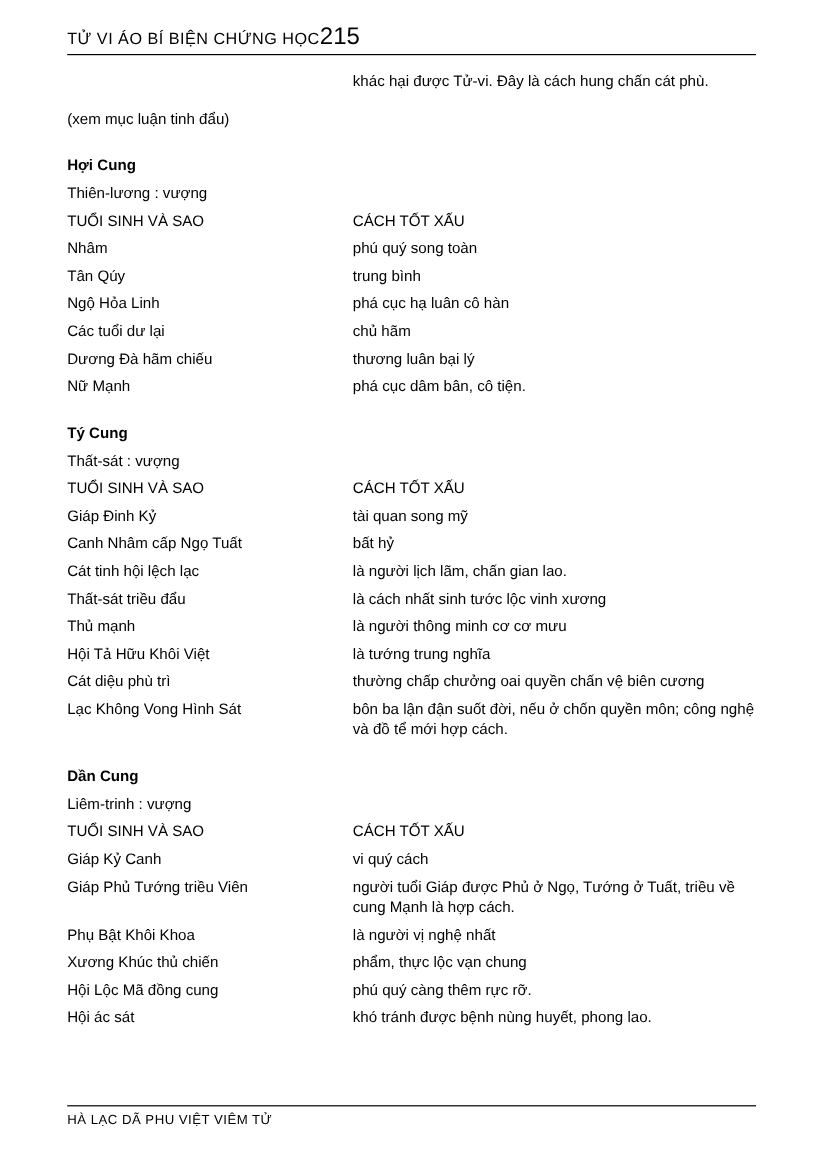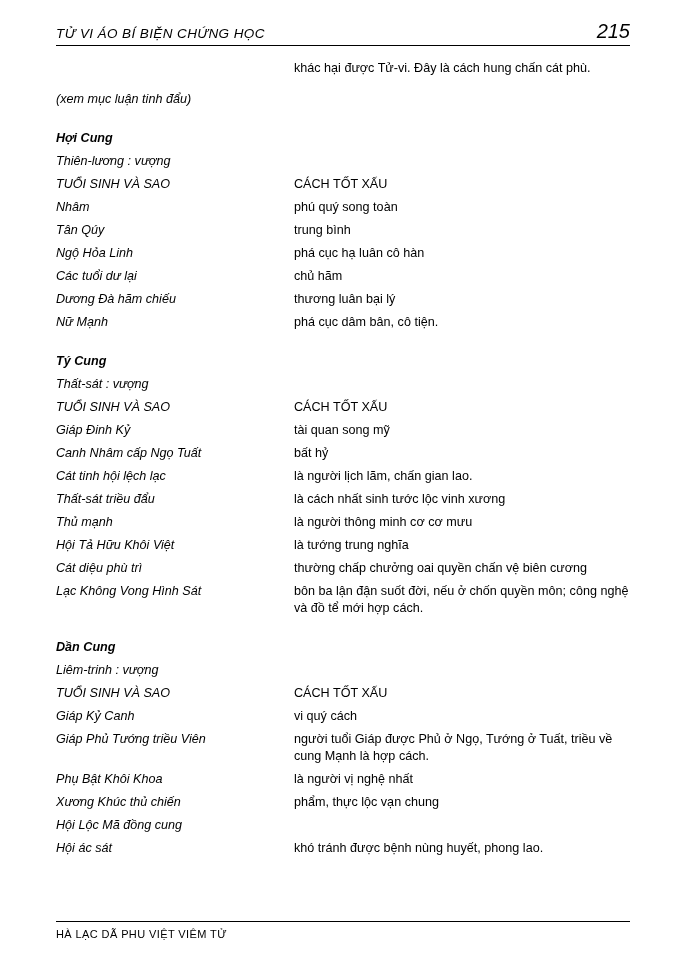--- a/index.html
+++ b/index.html
@@ -25,22 +25,21 @@
   }
 
   
   .header {
     position: absolute;
     left: 56px;
     top: 20px;
     width: 574px;
     display: flex;
     align-items: baseline;
-    justify-content: space-between;
-    font-style: italic;
+    justify-content: flex-start;
   }
   .header-title {
     font-size: 13.5px;
     letter-spacing: 0.4px;
     white-space: nowrap;
   }
   .header-page {
     font-size: 20px;
   }
   .header-rule {
@@ -76,27 +75,27 @@
     left: 56px;
     top: 60px;
     width: 574px;
     font-size: 12.6px;
     line-height: 17px;
   }
   .row {
     display: flex;
     align-items: flex-start;
     width: 100%;
+    justify-content: center;
   }
   .col-left {
     width: 238px;
     flex: 0 0 238px;
     padding-right: 6px;
     box-sizing: border-box;
-    font-style: italic;
   }
   .col-right {
     flex: 1 1 auto;
     box-sizing: border-box;
   }
   .gap-section { height: 22px; }
   .heading {
     font-weight: bold;
   }
   .spacer-6 { height: 6px; }
@@ -260,20 +259,21 @@
       <div class="col-right">là người vị nghệ nhất</div>
     </div>
     <div class="spacer-6"></div>
     <div class="row">
       <div class="col-left">Xương Khúc thủ chiến</div>
       <div class="col-right">phẩm, thực lộc vạn chung</div>
     </div>
     <div class="spacer-6"></div>
     <div class="row">
       <div class="col-left">Hội Lộc Mã đồng cung</div>
+      <div class="col-right">phú quý càng thêm rực rỡ.</div>
     </div>
     <div class="spacer-6"></div>
     <div class="row">
       <div class="col-left">Hội ác sát</div>
       <div class="col-right">khó tránh được bệnh nùng huyết, phong lao.</div>
     </div>
 
   </div>
 
   <div class="footer-rule"></div>

